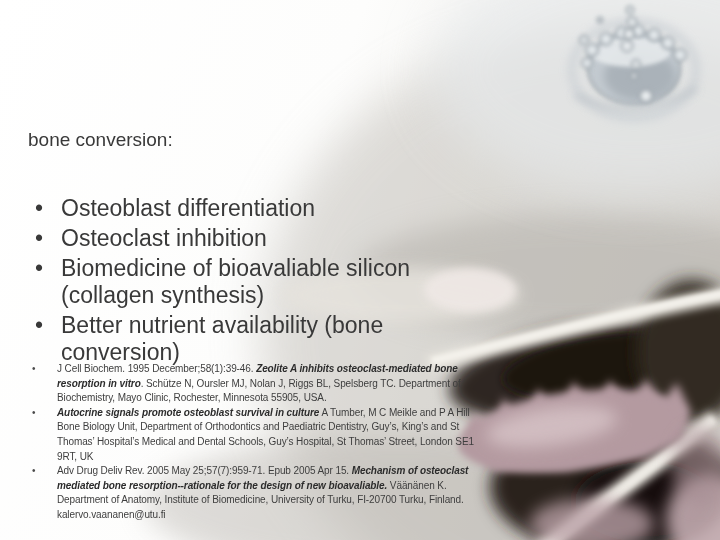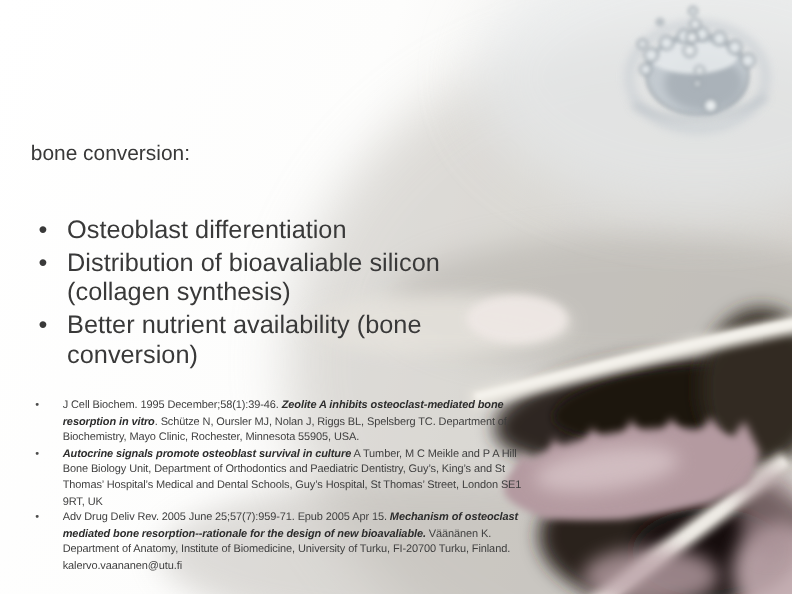--- a/index.html
+++ b/index.html
@@ -118,23 +118,24 @@
     </g>
   </svg>
 
 
   <div class="intro">
     <div>bone conversion:</div>
   </div>
 
   <ul class="bullets">
     <li>Osteoblast differentiation</li>
-    <li>Distribution of bioavaliable silicon (collagen synthesis)</li>
+    <li>Osteoclast inhibition</li>
+    <li>Biomedicine of bioavaliable silicon (collagen synthesis)</li>
     <li>Better nutrient availability (bone conversion)</li>
   </ul>
 
   <ul class="citations">
     <li><span>J Cell Biochem. 1995 December;58(1):39-46.  </span><span class="em">Zeolite A inhibits osteoclast-mediated bone resorption in vitro</span><span>. Schütze N, Oursler MJ, Nolan J, Riggs BL, Spelsberg TC. Department of Biochemistry, Mayo Clinic, Rochester, Minnesota 55905, USA.</span></li>
     <li><span></span><span class="em">Autocrine signals promote osteoblast survival in culture</span><span> A Tumber, M C Meikle and P A Hill Bone Biology Unit, Department of Orthodontics and Paediatric Dentistry, Guy’s, King’s and St Thomas’ Hospital’s Medical and Dental Schools, Guy’s Hospital, St Thomas’ Street, London SE1 9RT, UK</span></li>
-    <li><span>Adv Drug Deliv Rev. 2005 June 25;57(7):959-71. Epub 2005 Apr 15. </span><span class="em">Mechanism of osteoclast mediated bone resorption--rationale for the design of new bioavaliable.</span><span> Väänänen K. Department of Anatomy, Institute of Biomedicine, University of Turku, FI-20700 Turku, Finland. kalervo.vaananen@utu.fi</span></li>
+    <li><span>Adv Drug Deliv Rev. 2005 May 25;57(7):959-71. Epub 2005 Apr 15. </span><span class="em">Mechanism of osteoclast mediated bone resorption--rationale for the design of new bioavaliable.</span><span> Väänänen K. Department of Anatomy, Institute of Biomedicine, University of Turku, FI-20700 Turku, Finland. kalervo.vaananen@utu.fi</span></li>
   </ul>
 
 </div>
 
 </body></html>

